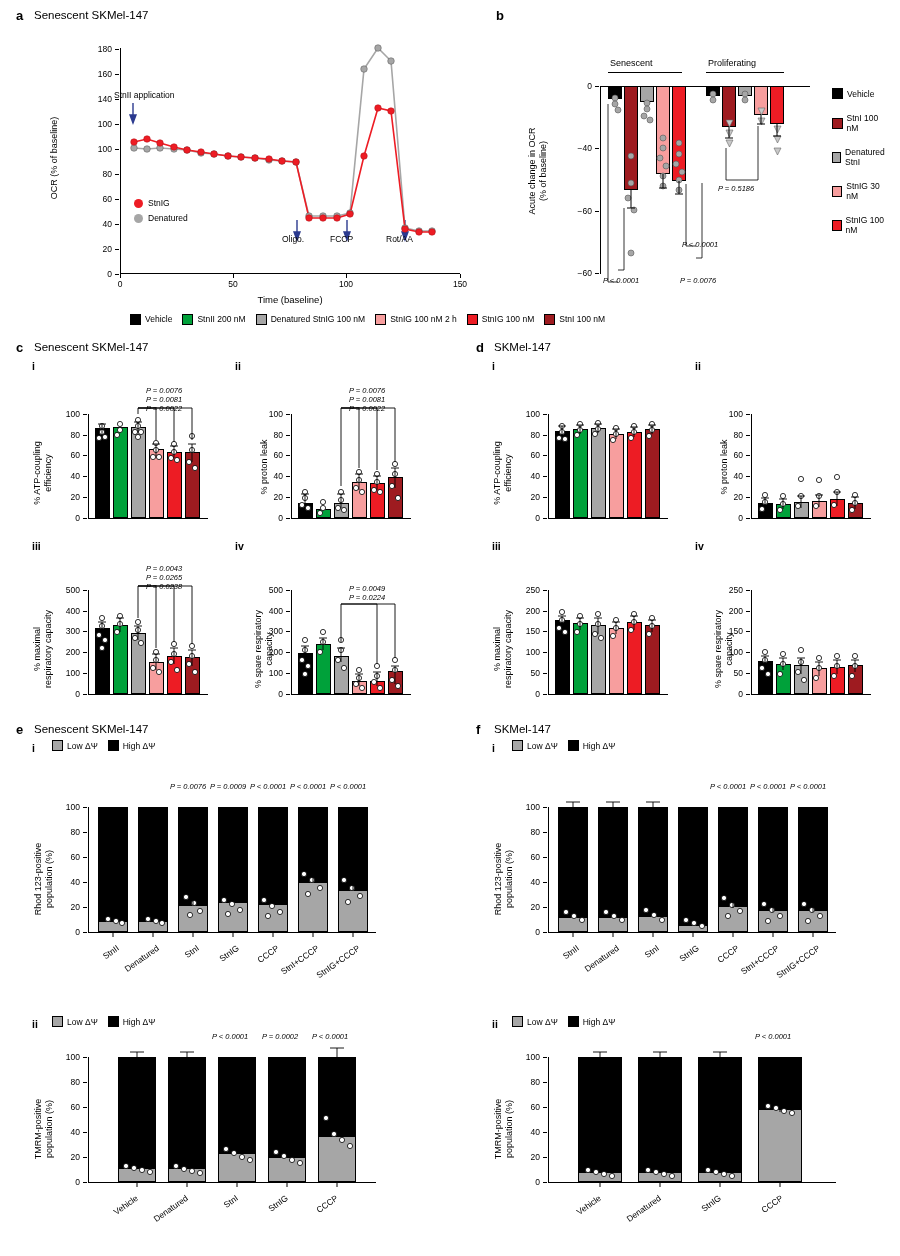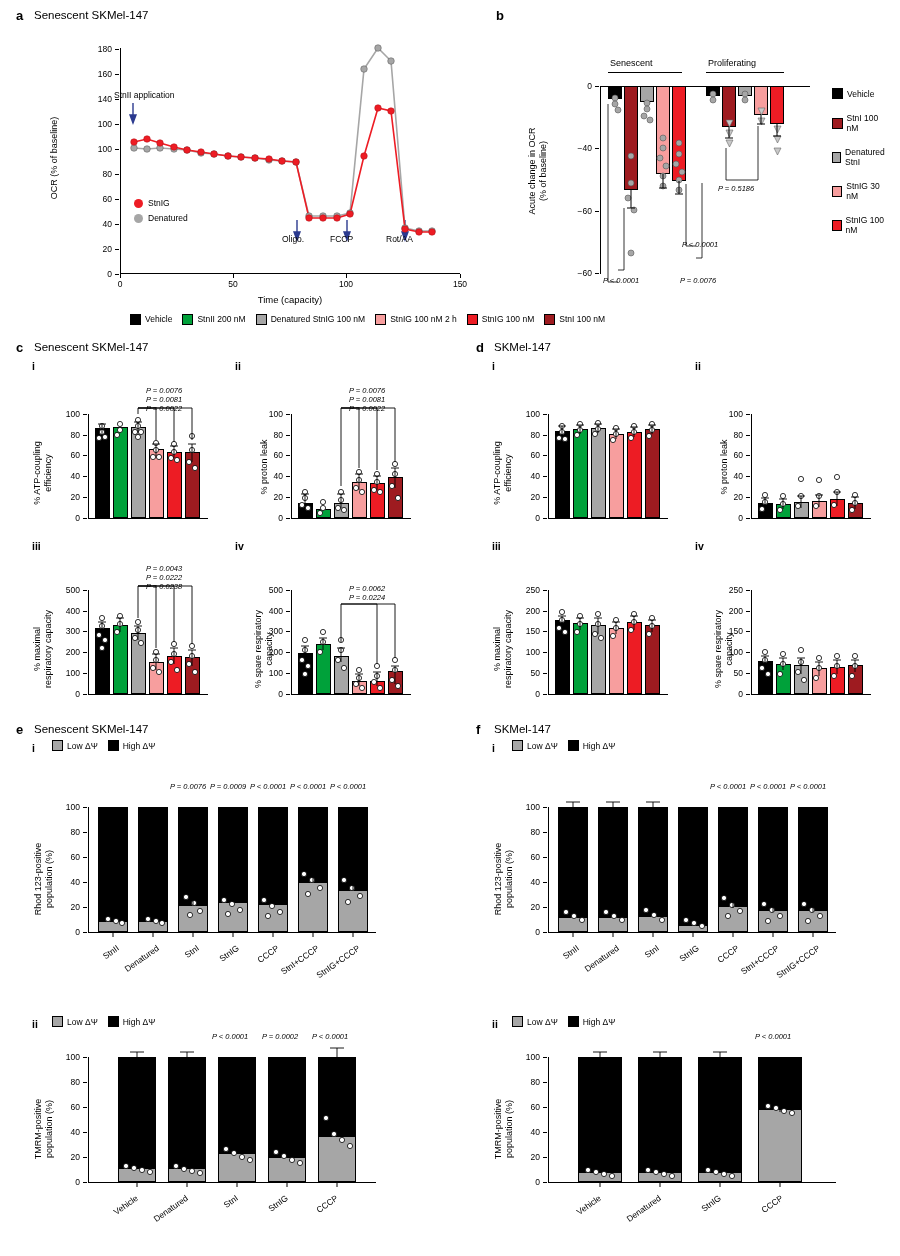--- a/index.html
+++ b/index.html
@@ -55,21 +55,21 @@
   <div class="tick" style="left:110px;top:266px;"></div>
     <div class="ticklabel-x" style="left:96px;top:271px;width:28px;">0</div>
   <div class="tick" style="left:223px;top:266px;"></div>
     <div class="ticklabel-x" style="left:209px;top:271px;width:28px;">50</div>
   <div class="tick" style="left:336px;top:266px;"></div>
     <div class="ticklabel-x" style="left:322px;top:271px;width:28px;">100</div>
   <div class="tick" style="left:450px;top:266px;"></div>
     <div class="ticklabel-x" style="left:436px;top:271px;width:28px;">150</div>
 
   <div class="ylabel" style="left:-36px;top:145px;width:160px;transform:rotate(-90deg);">OCR (% of baseline)</div>
-  <div class="xlabel" style="left:200px;top:286px;width:160px;">Time (capacity)</div>
+  <div class="xlabel" style="left:200px;top:286px;width:160px;">Time (baseline)</div>
 
   <div style="position:absolute;left:104px;top:82px;font-size:8.5px;">StnII application</div>
   <svg width="460" height="290" style="position:absolute;left:0;top:0;pointer-events:none;">
 
     <g stroke="#2b3a8f" stroke-width="1.4" fill="#2b3a8f">
       <line x1="123" y1="95" x2="123" y2="110"></line>
         <polygon points="123,115 120,107 126,107"></polygon>
       <line x1="287" y1="212" x2="287" y2="227"></line>
         <polygon points="287,232 284,224 290,224"></polygon>
       <line x1="337" y1="212" x2="337" y2="227"></line>
@@ -508,21 +508,21 @@
       <line x1="164" y1="308" x2="164" y2="324"></line>
         <line x1="160" y1="308" x2="168" y2="308"></line>
       <line x1="182" y1="310" x2="182" y2="326"></line>
         <line x1="178" y1="310" x2="186" y2="310"></line>
       <path d="M128,278 L128,246 L146,246 L146,308"></path>
       <path d="M128,246 L164,246 L164,302"></path>
       <path d="M128,246 L182,246 L182,304"></path>
     </g>
   </svg>
   <div class="pval" style="left:136px;top:224px;">P = 0.0043</div>
-  <div class="pval" style="left:136px;top:233px;">P = 0.0222</div>
+  <div class="pval" style="left:136px;top:233px;">P = 0.0265</div>
   <div class="pval" style="left:136px;top:242px;">P = 0.0238</div>
 
   <div class="sublabel" style="position:absolute;left:225px;top:200px;">iv</div>
   <div class="axis-line" style="left:281px;top:250px;width:1px;height:104px;"></div>
   <div class="axis-line" style="left:281px;top:354px;width:120px;height:1px;"></div>
   <div class="tickh" style="left:276px;top:354px;"></div>
     <div class="ticklabel" style="left:248px;top:349px;width:25px;">0</div>
   <div class="tickh" style="left:276px;top:333px;"></div>
     <div class="ticklabel" style="left:248px;top:328px;width:25px;">100</div>
   <div class="tickh" style="left:276px;top:312px;"></div>
@@ -577,21 +577,21 @@
       <line x1="349" y1="334" x2="349" y2="346"></line>
         <line x1="345" y1="334" x2="353" y2="334"></line>
       <line x1="367" y1="332" x2="367" y2="346"></line>
         <line x1="363" y1="332" x2="371" y2="332"></line>
       <line x1="385" y1="326" x2="385" y2="344"></line>
         <line x1="381" y1="326" x2="389" y2="326"></line>
       <path d="M331,302 L331,264 L367,264 L367,324"></path>
       <path d="M331,264 L385,264 L385,318"></path>
     </g>
   </svg>
-  <div class="pval" style="left:339px;top:244px;">P = 0.0062</div>
+  <div class="pval" style="left:339px;top:244px;">P = 0.0049</div>
   <div class="pval" style="left:339px;top:253px;">P = 0.0224</div>
 </div>
 
 <div class="panel" style="left:470px;top:340px;width:430px;height:370px;">
   <div class="plabel" style="position:absolute;left:6px;top:0;">d</div>
   <div class="ptitle" style="position:absolute;left:24px;top:1px;">SKMel-147</div>
 
   <div class="sublabel" style="position:absolute;left:22px;top:20px;">i</div>
   <div class="axis-line" style="left:78px;top:74px;width:1px;height:104px;"></div>
   <div class="axis-line" style="left:78px;top:178px;width:120px;height:1px;"></div>

